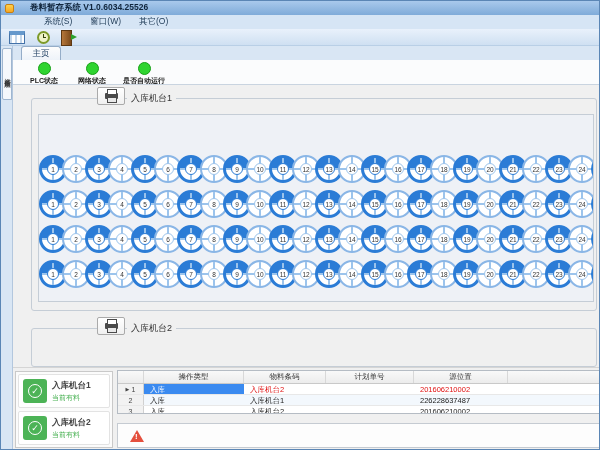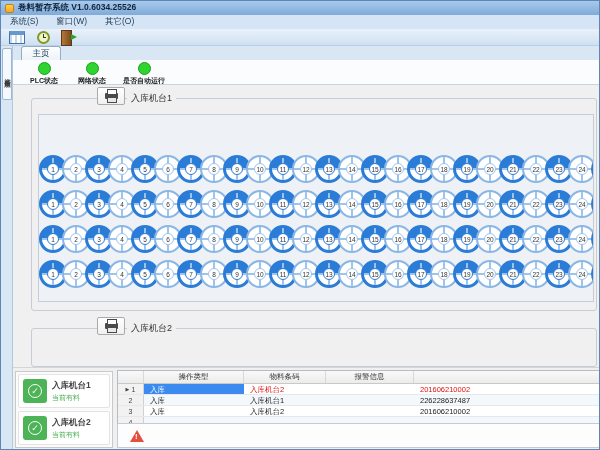--- a/index.html
+++ b/index.html
@@ -4,24 +4,24 @@
 <style>
   * { margin:0; padding:0; box-sizing:border-box; }
   html,body { width:600px; height:450px; overflow:hidden; }
   body { font-family:"Liberation Sans","DejaVu Sans",sans-serif; background:#e8e8e8; }
   .win { position:relative; width:600px; height:450px; border:1px solid #5b86b5; background:#f0f0f0; overflow:hidden; }
 
   
   .titlebar { position:absolute; left:0; top:0; width:600px; height:14px;
     background:linear-gradient(#a9c9ec,#7fabd9); display:flex; align-items:center; gap:4px; padding-left:4px; }
   .app-ico { width:9px; height:9px; background:linear-gradient(#ffd24d,#f5a623); border:1px solid #c97f10; border-radius:2px; }
-  .title { font-size:8.5px; color:#10253c; font-weight:bold; }
-
-  
-  .menubar { position:absolute; left:0; top:14px; width:600px; height:14px; background:#d6e5f5; display:flex; align-items:center; }
+  .title { font-size:8.5px; color:#10253c; font-weight:bold;margin-left:12px; }
+
+  
+  .menubar { position:absolute; left:0; top:14px; width:600px; height:14px; background:#d6e5f5; display:flex; align-items:center;padding-left:34px; }
   .menu-item { font-size:8.5px; color:#1f3b57; padding:1px 9px; cursor:default; }
 
   
   .toolbar { position:absolute; left:0; top:28px; width:600px; height:17px;
     background:linear-gradient(#e9f1fb,#cfe0f2); border-bottom:1px solid #b9cfe6; display:flex; align-items:center; gap:6px; padding-left:6px; }
   .tb-btn { border:none; background:transparent; width:20px; height:15px; display:flex; align-items:center; justify-content:center; padding:0; }
   .ico-calendar { width:16px; height:13px; background:
       repeating-linear-gradient(90deg,#c3d6ea 0 2px,#fff 2px 5px),
       #fff; border:1px solid #4472a8; border-top:4px solid #6699cc; }
   .ico-clock { width:13px; height:13px; border-radius:50%; background:#eef3c8; border:2px solid #7d9a2a; position:relative; }
@@ -82,21 +82,21 @@
 
   
   .bottom { position:absolute; left:12px; top:366px; width:588px; height:84px; background:#f0f0f0; border-top:1px solid #d5d5d5; }
   .cards { position:absolute; left:2px; top:3px; width:98px; height:77px; background:#fbfbfb; border:1px solid #c9c9c9; padding:2px; }
   .card { display:flex; align-items:center; gap:5px; background:#fff; border:1px solid #e3e3e3; border-radius:2px; height:34px; margin-bottom:3px; padding-left:4px; }
   .gsq { width:24px; height:24px; border-radius:3px; display:flex; align-items:center; justify-content:center; }
   .check { width:14px; height:14px; border:1.5px solid #fff; border-radius:50%; color:#fff; font-size:9px; line-height:12px; text-align:center; }
   .card-title { font-size:8.5px; font-weight:bold; color:#444; }
   .card-status { font-size:7px; margin-top:1px; }
 
-  .table { position:absolute; left:104px; top:2px; width:484px; height:54px; background:#fff; border:1px solid #b5bcc4; overflow:hidden; }
+  .table { position:absolute; left:104px; top:2px; width:484px; height:44px; background:#fff; border:1px solid #b5bcc4; overflow:hidden; }
   .thead, .trow { display:grid; grid-template-columns:26px 100px 82px 88px 94px 1fr; }
   .thead { height:13px; background:linear-gradient(#f9f9f9,#ececec); border-bottom:1px solid #c9c9c9; }
   .th { font-size:7.5px; color:#333; text-align:center; line-height:12px; border-right:1px solid #d8d8d8; overflow:hidden; }
   .trow { height:11px; border-bottom:1px solid #e8e8e8; }
   .trow.alt { background:#f3f8fd; }
   .td { font-size:7.5px; color:#222; line-height:11px; padding-left:6px; white-space:nowrap; overflow:hidden; }
   .td.sel { background:#f2f2f2; border-right:1px solid #d0d0d0; padding-left:0; text-align:center; color:#444; font-size:7px; }
   .marker { font-size:5px; vertical-align:1px; }
 
   .alarm { position:absolute; left:104px; top:55px; width:484px; height:25px; background:#fdfdfd; border:1px solid #c5cbd2;
@@ -587,21 +587,22 @@
             <div class="card-title">入库机台2</div>
             <div class="card-status" style="color: rgb(76, 179, 86);">当前有料</div>
           </div>
         </div>
       </div>
     <div class="table">
       <div class="thead" id="thead">
           <div class="th"></div>
           <div class="th">操作类型</div>
           <div class="th">物料条码</div>
-          <div class="th">报警信息</div>
+          <div class="th">计划单号</div>
+          <div class="th">源位置</div>
         </div>
       <div id="tbody">
           <div class="trow">
             <div class="td sel"><span class="marker" style="margin-right: 2px;">▶</span>1</div>
             <div class="td" style="background: rgb(58, 138, 240); color: rgb(255, 255, 255);">入库</div>
             <div class="td" style="color: rgb(224, 16, 16);">入库机台2</div>
             <div class="td"></div>
             <div class="td" style="color: rgb(224, 16, 16);">201606210002</div>
             <div class="td"></div>
           </div>

